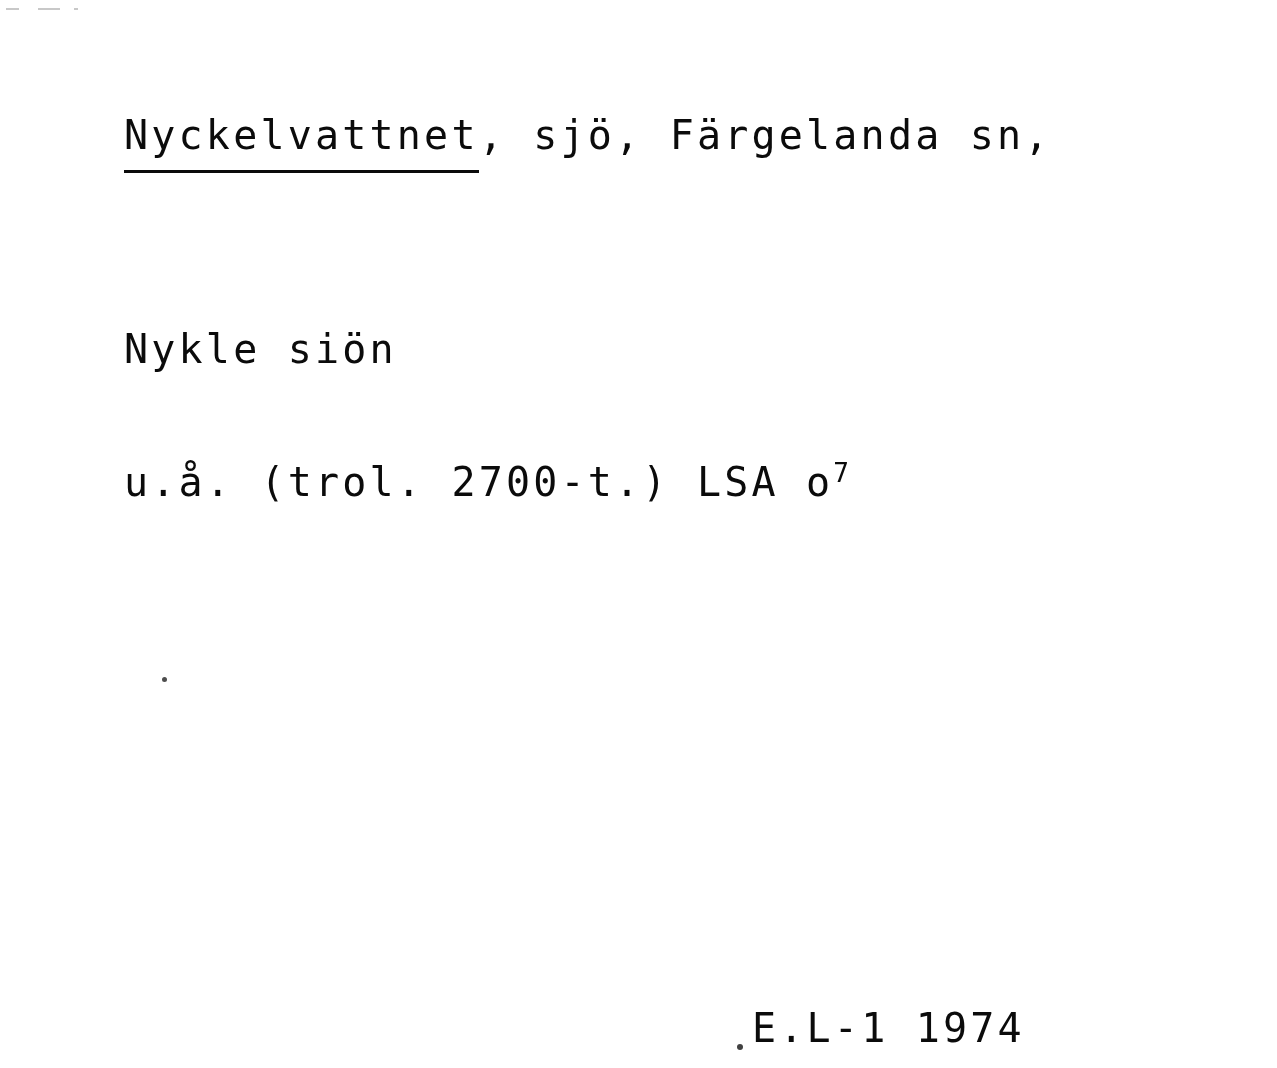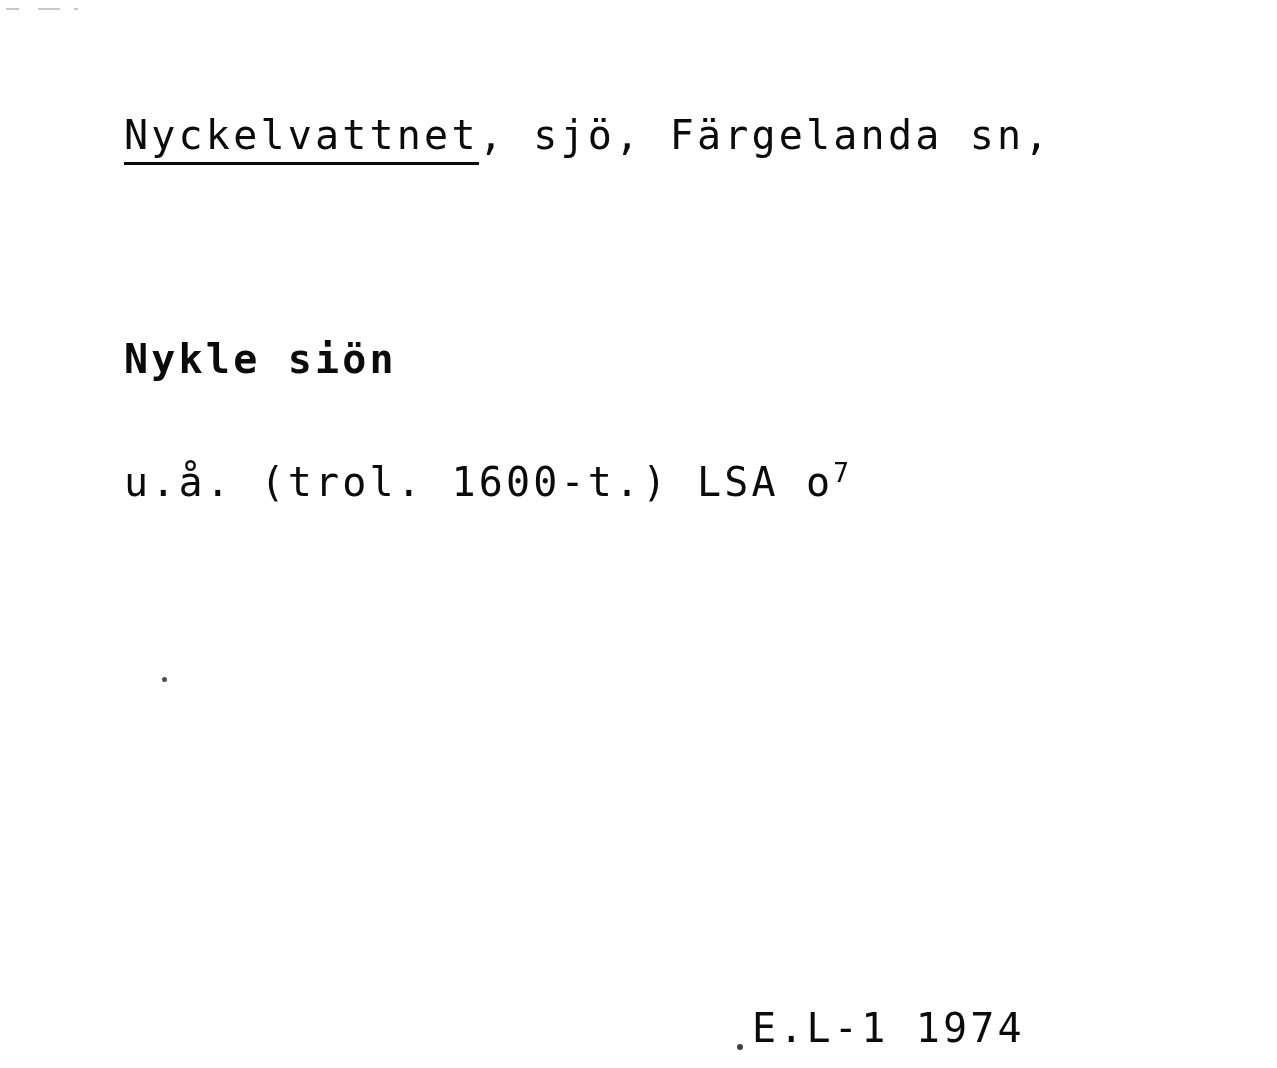--- a/index.html
+++ b/index.html
@@ -59,30 +59,29 @@
     white-space: pre;
     color: #0b0b0b;
   }
 
   .headword-line {
     left: 124px;
     top: 112px;
   }
   .headword {
     border-bottom: 3px solid #0b0b0b;
-    padding-bottom: 4px;
+    padding-bottom: 12px;
   }
   .head-line2 {
     left: 566px;
     top: 186px;
   }
   .variant {
     left: 124px;
-    top: 336px;
-    font-weight: bold;
+    top: 326px;
   }
   .source-line {
     left: 124px;
     top: 458px;
   }
   .sup {
     font-size: 26px;
     vertical-align: super;
     letter-spacing: 0;
   }
@@ -98,21 +97,21 @@
 
   <div class="artifact a1"></div>
   <div class="artifact a2"></div>
   <div class="artifact a3"></div>
 
   <div class="txt headword-line"><span class="headword">Nyckelvattnet</span><span>, sjö, Färgelanda sn,</span></div>
 
 
   <div class="txt variant">Nykle siön</div>
 
-  <div class="txt source-line"><span>u.å. (trol. 1600-t.) LSA o</span><span class="sup">7</span></div>
+  <div class="txt source-line"><span>u.å. (trol. 2700-t.) LSA o</span><span class="sup">7</span></div>
 
   <div class="dot-left"></div>
 
   <div class="txt signature">E.L-1 1974</div>
 
   <div class="dot-bottom"></div>
 
 </div>
 
 </body></html>

